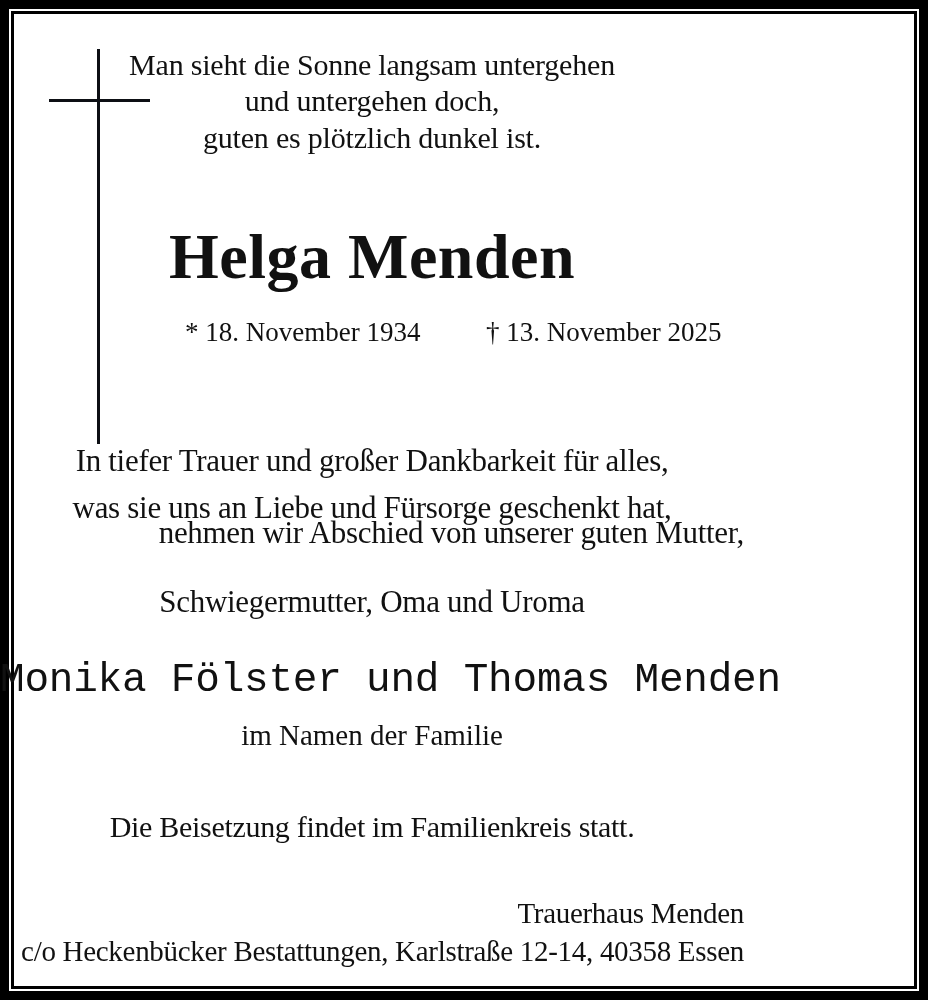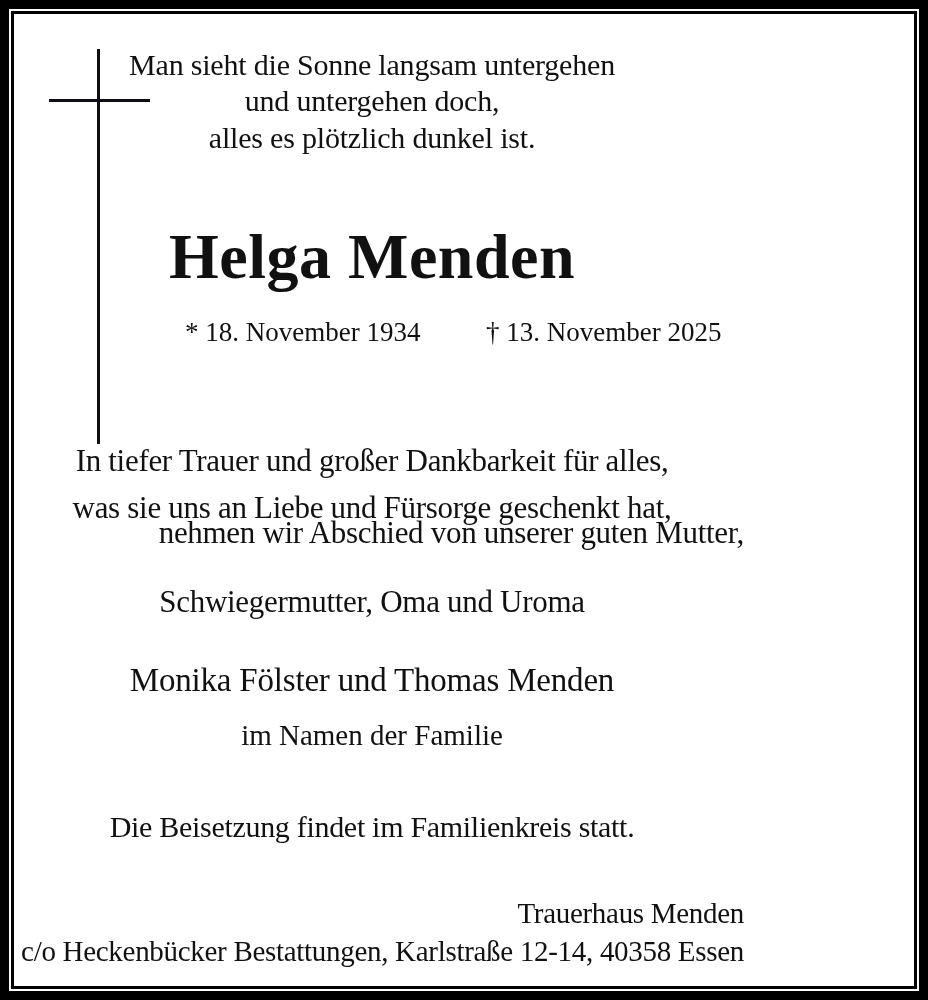--- a/index.html
+++ b/index.html
@@ -65,23 +65,24 @@
       font-size: 27px;
       line-height: 32px;
       white-space: nowrap;
     }
     .body-text {
       font-size: 31px;
       line-height: 47px;
       letter-spacing: -0.3px;
     }
     .signers {
-      font-size: 33px;
+      font-size: 41px;
       line-height: 40px;
       letter-spacing: -0.2px;
+      font-family: Liberation Mono, monospace;
     }
     .family-note {
       font-size: 29px;
       line-height: 36px;
     }
     .burial {
       font-size: 30px;
       line-height: 36px;
       letter-spacing: -0.3px;
     }
@@ -99,21 +100,21 @@
 <div class="frame-inner"></div>
 
 <div>
   <div class="cross-v"></div>
   <div class="cross-h"></div>
 </div>
 
 <div>
   <div class="line poem" style="top:47px;">Man sieht die Sonne langsam untergehen</div>
   <div class="line poem" style="top:83px;">und untergehen doch,</div>
-  <div class="line poem" style="top:120px;">alles es plötzlich dunkel ist.</div>
+  <div class="line poem" style="top:120px;">guten es plötzlich dunkel ist.</div>
 </div>
 
 <div class="line name" style="top:222px;">Helga Menden</div>
 
 <div>
   <div class="dates" style="left:185px;">* 18. November 1934</div>
   <div class="dates" style="left:486px;">† 13. November 2025</div>
 </div>
 
 <div>

